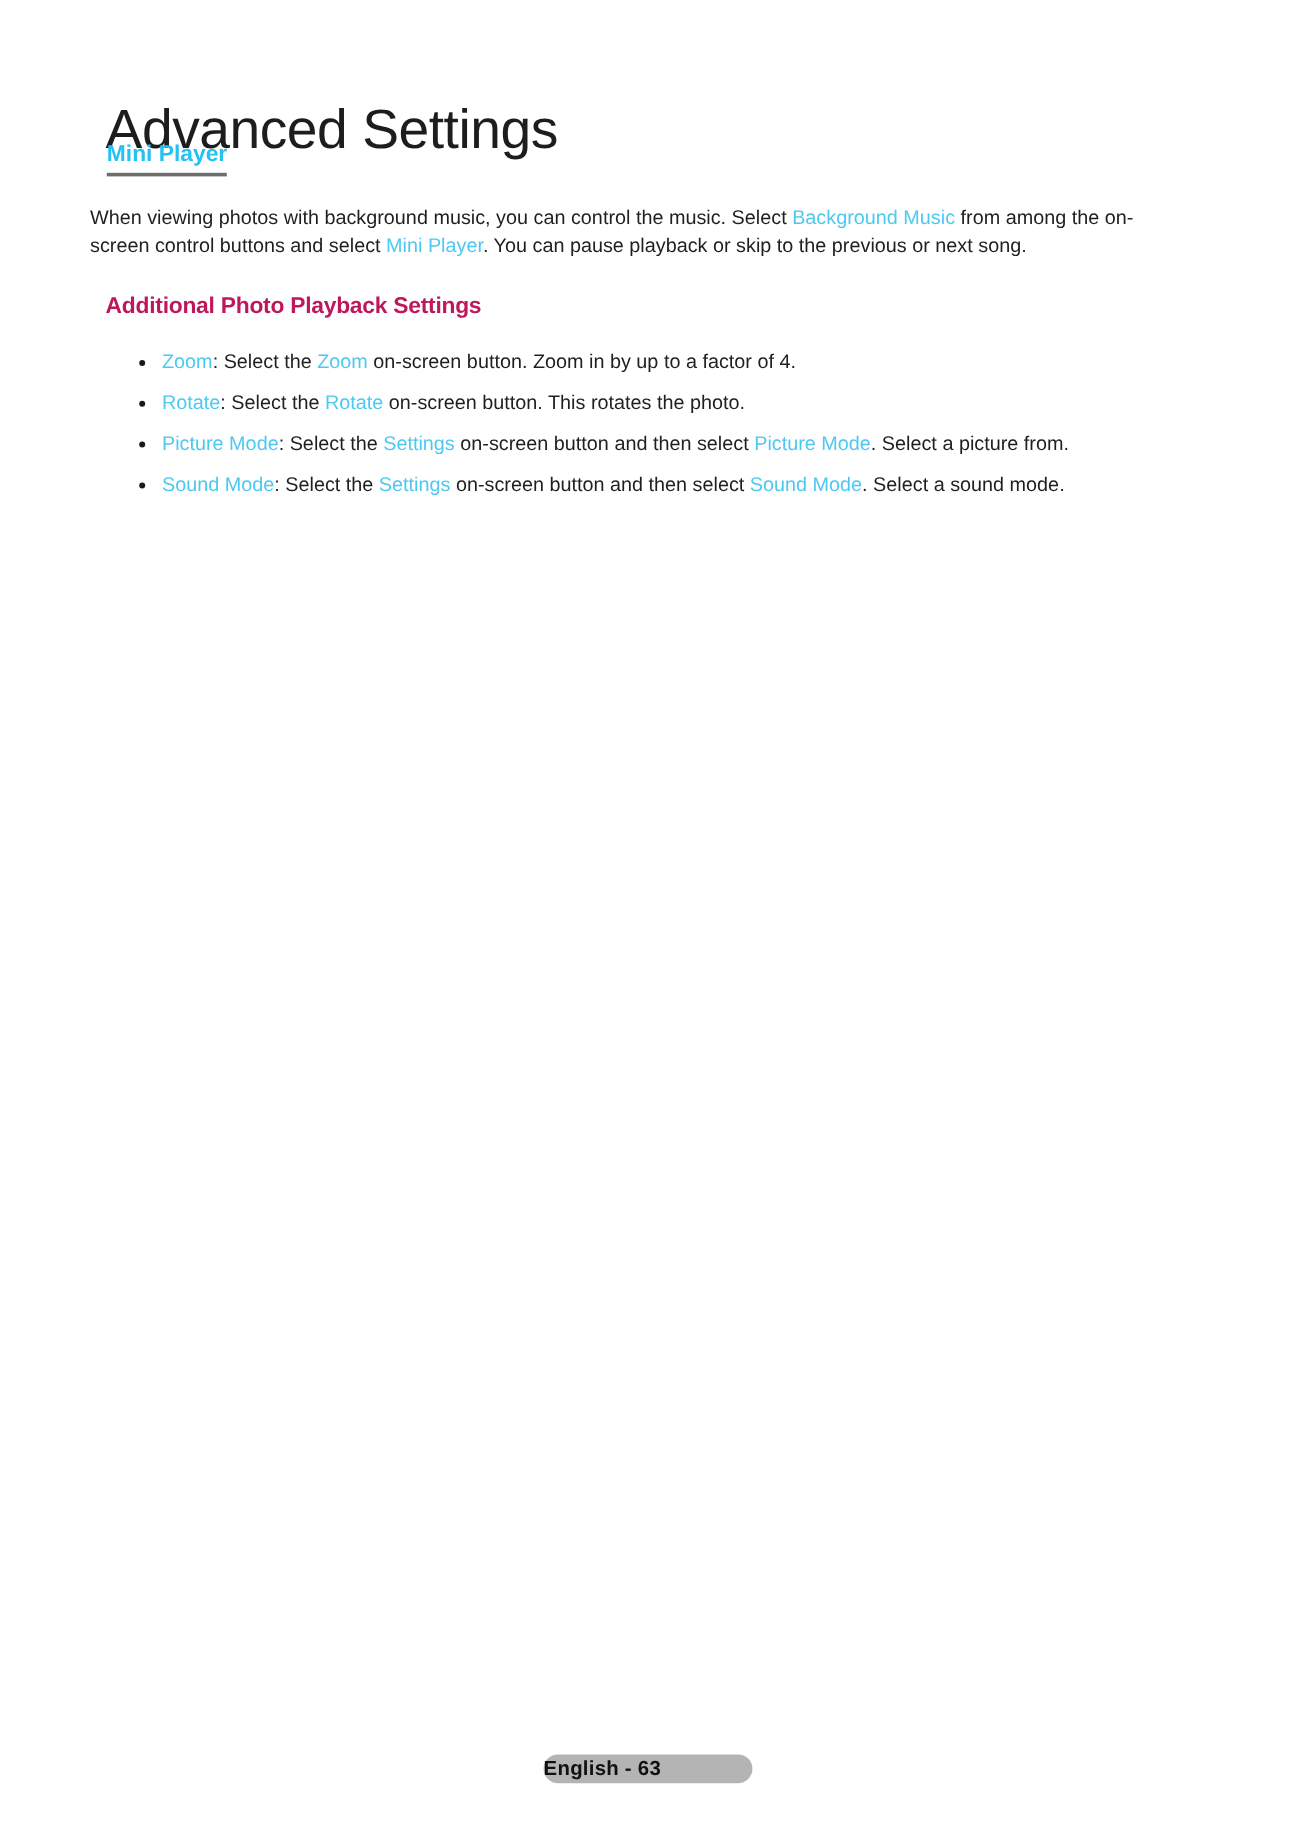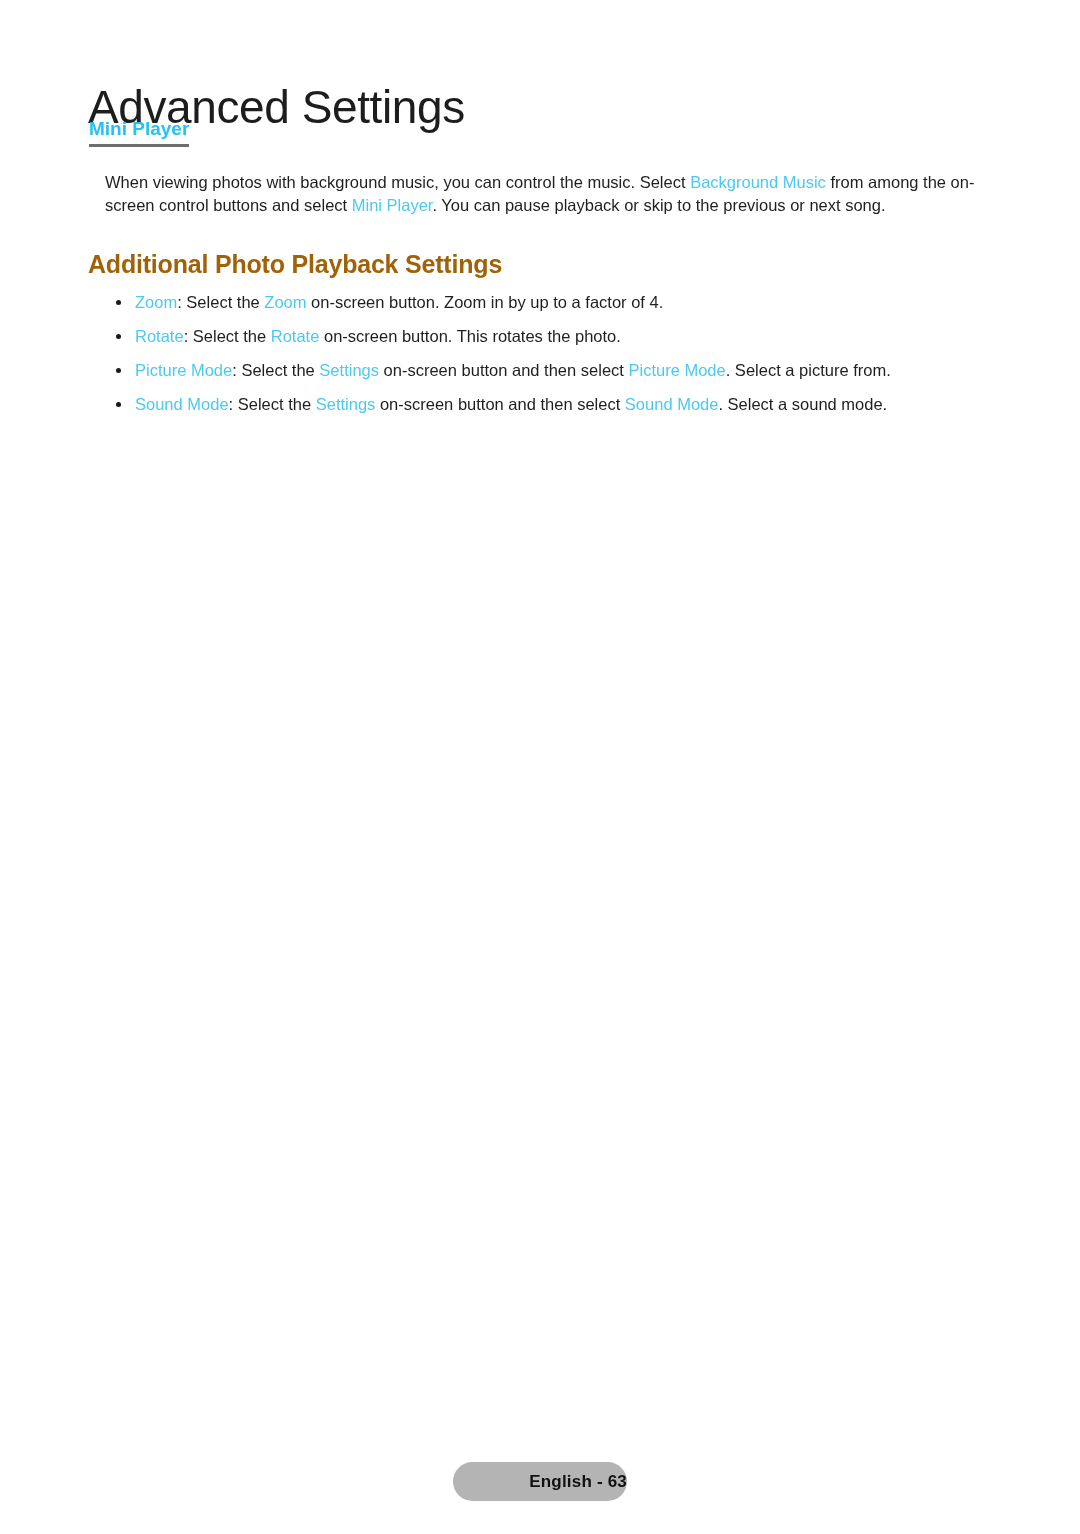--- a/index.html
+++ b/index.html
@@ -52,37 +52,37 @@
   .sub-heading-rule {
     height: 3px;
     background: #6e6e6e;
     margin-top: 1px;
     width: 100%;
   }
 
   
   .intro {
     position: absolute;
-    left: 105px;
+    left: 75px;
     top: 154px;
     width: 905px;
     font-size: 16.5px;
     line-height: 23px;
     color: #1f1f1f;
     text-align: left;
   }
 
   
   .section-heading {
     position: absolute;
     left: 88px;
     top: 229px;
-    font-size: 25px;
+    font-size: 19px;
     font-weight: bold;
-    color: #a16207;
+    color: #be185d;
     letter-spacing: -0.2px;
     white-space: nowrap;
   }
 
   
   .bullet-list {
     position: absolute;
     left: 89px;
     top: 275px;
     width: 905px;
@@ -108,26 +108,26 @@
 
   
   .cy { color: #4cc9f0; }
 
   
   .footer-pill {
     position: absolute;
     left: 453px;
     top: 1462px;
     width: 174px;
-    height: 39px;
+    height: 24px;
     border-radius: 20px;
     background: #b4b4b4;
     display: flex;
     align-items: center;
-    justify-content: flex-end;
+    justify-content: flex-start;
   }
   .footer-pill-label {
     font-size: 17px;
     font-weight: bold;
     color: #111111;
     letter-spacing: 0.2px;
   }
 </style>
 </head>
 <body>

